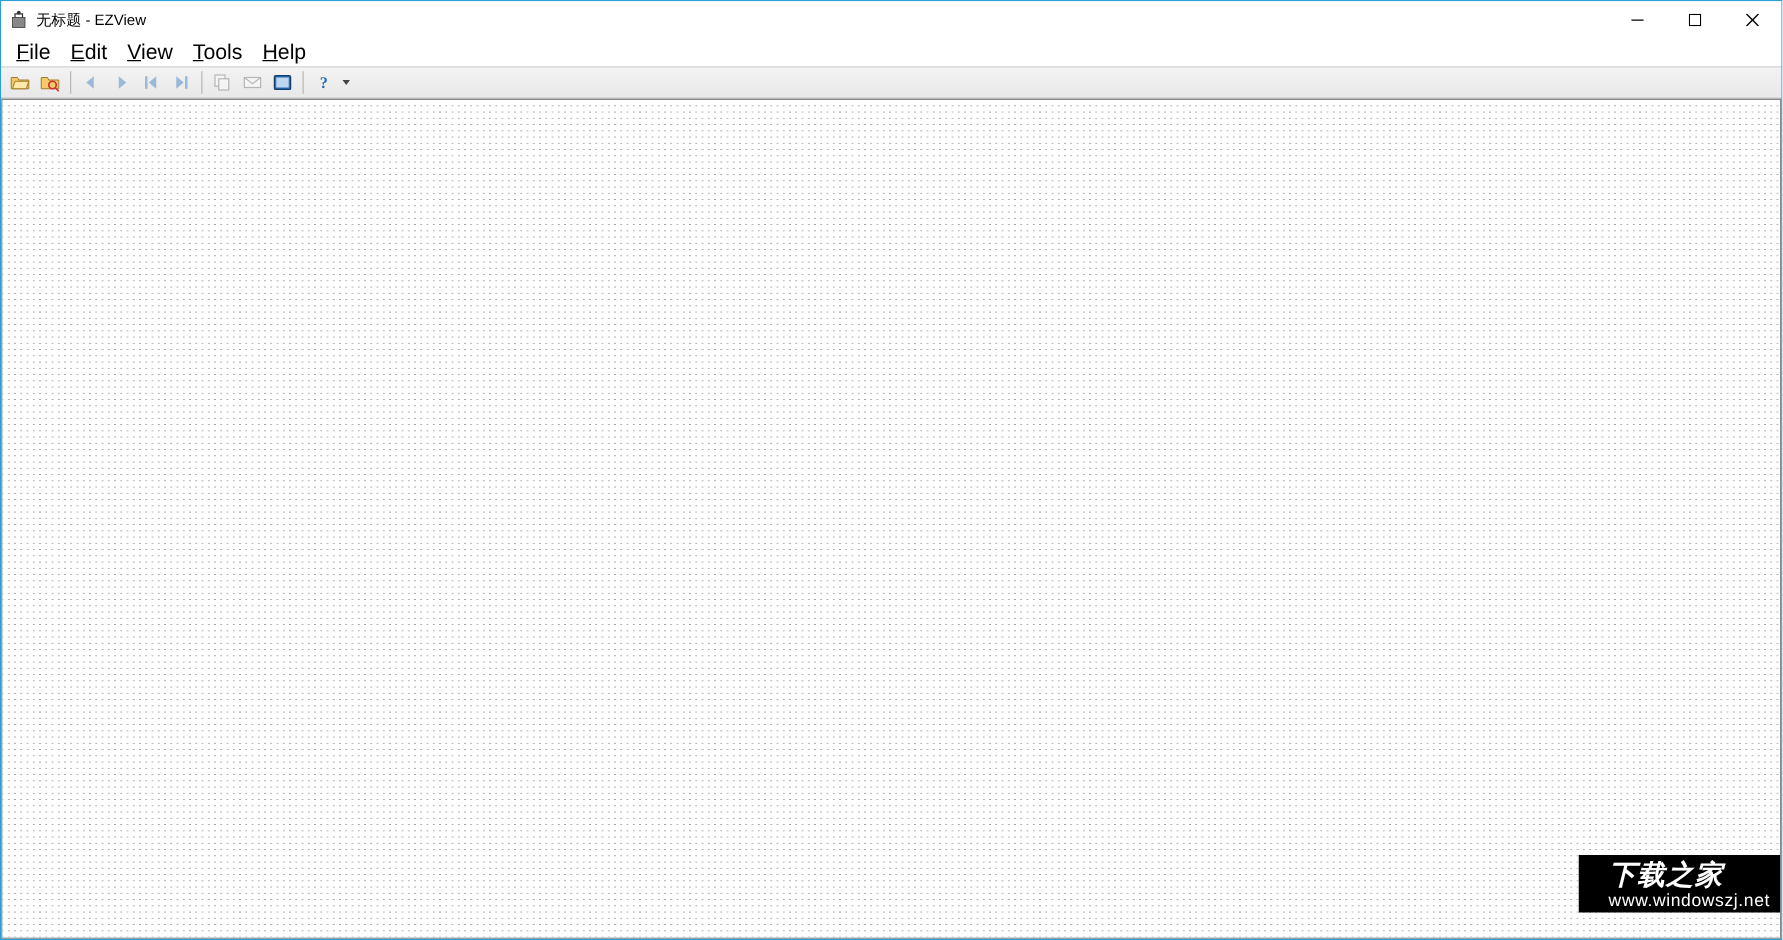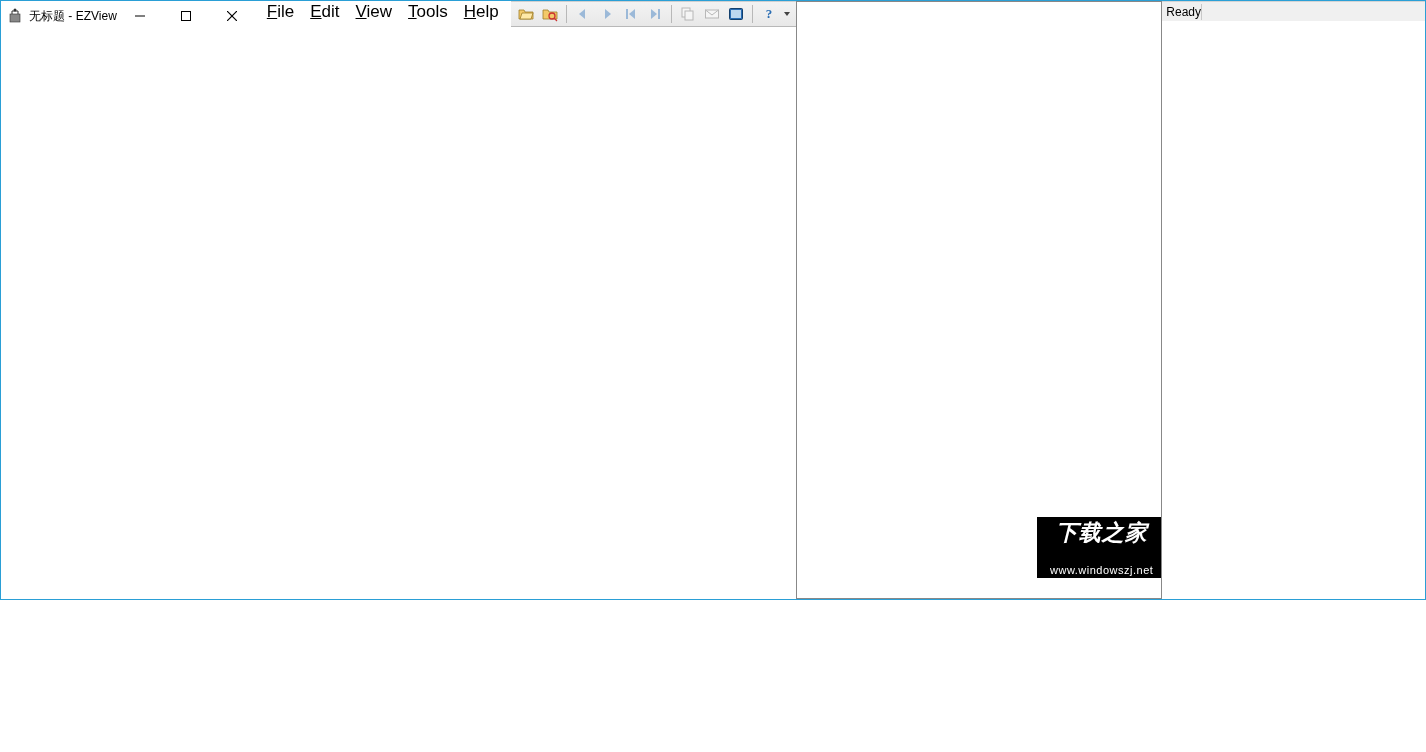--- a/index.html
+++ b/index.html
@@ -1,17 +1,17 @@
 <!DOCTYPE html>
 <html><head>
 <meta charset="utf-8">
 <style>
   * { box-sizing: border-box; margin: 0; padding: 0; }
   html, body { width: 1426px; height: 752px; font-family: "Segoe UI", Tahoma, sans-serif; font-size: 12px; overflow: hidden; background: #fff; }
-  .window { width: 1426px; height: 600px; border: 1px solid #2a9fd6; display: flex; flex-direction: row; background: #fff; }
+  .window { width: 1426px; height: 752px; border: 1px solid #2a9fd6; display: flex; flex-direction: column; background: #fff; }
   
   
   .titlebar { height: 30px; background: #fff; display: flex; align-items: center; padding-left: 6px; }
   .titlebar .app-icon { width: 16px; height: 16px; margin-right: 6px; display:flex; align-items:center; justify-content:center; }
   .titlebar .title-text { font-size: 12px; color: #000; }
   .titlebar .spacer { flex: 1; }
   .win-controls { display: flex; height: 100%; }
   .win-btn { width: 46px; height: 100%; display:flex; align-items:center; justify-content:center; font-size: 10px; color:#000; background: transparent; border: none; cursor: default; }
   .win-btn svg { display:block; }
   
@@ -37,23 +37,23 @@
     background-size: 5px 5px;
     background-color: #fff;
   }
   
   
   .statusbar { height: 20px; background: #f0f0f0; border-top: 1px solid #d4d4d4; display:flex; align-items:center; padding: 0 4px; font-size: 12px; }
   .statusbar .status-spacer { flex:1; }
   .statusbar .status-pane { width: 220px; height: 16px; border-left: 1px solid #c8c8c8; }
   
   
-  .watermark { position: absolute; right: 0; bottom: 20px; background: #000; color: #fff; padding: 4px 8px 2px 13px; font-family: "SimHei","Microsoft YaHei",sans-serif; text-align:center; line-height:1.1; pointer-events:none; }
+  .watermark { position: absolute; right: 0; bottom: 20px; background: #000; color: #fff; padding: 4px 8px 2px 24px; font-family: "SimHei","Microsoft YaHei",sans-serif; text-align:left; line-height:1.1; pointer-events:none; }
   .watermark .big { font-size: 22px; font-weight: bold; letter-spacing: 1px; font-style: italic; }
-  .watermark .small { font-size: 11px; letter-spacing: 0.5px; margin-top: 19px; }
+  .watermark .small { font-size: 14px; letter-spacing: 0.5px; }
 </style>
 </head>
 <body>
 
 <div class="window">
 
   <div class="titlebar">
     <span class="app-icon">
       <svg width="16" height="16" viewBox="0 0 16 16">
         <rect x="3" y="6" width="10" height="8" fill="#888" stroke="#333" stroke-width="0.6"></rect>
@@ -167,19 +167,14 @@
   </div>
 
   <div class="canvas-wrap">
     <div class="hatch"></div>
     <div class="watermark">
       <div class="big">下载之家</div>
       <div class="small">www.windowszj.net</div>
     </div>
   </div>
 
-  <div class="statusbar">
-    <span>Ready</span>
-    <span class="status-spacer"></span>
-    <span class="status-pane"></span>
-  </div>
 
 </div>
 
 </body></html>

